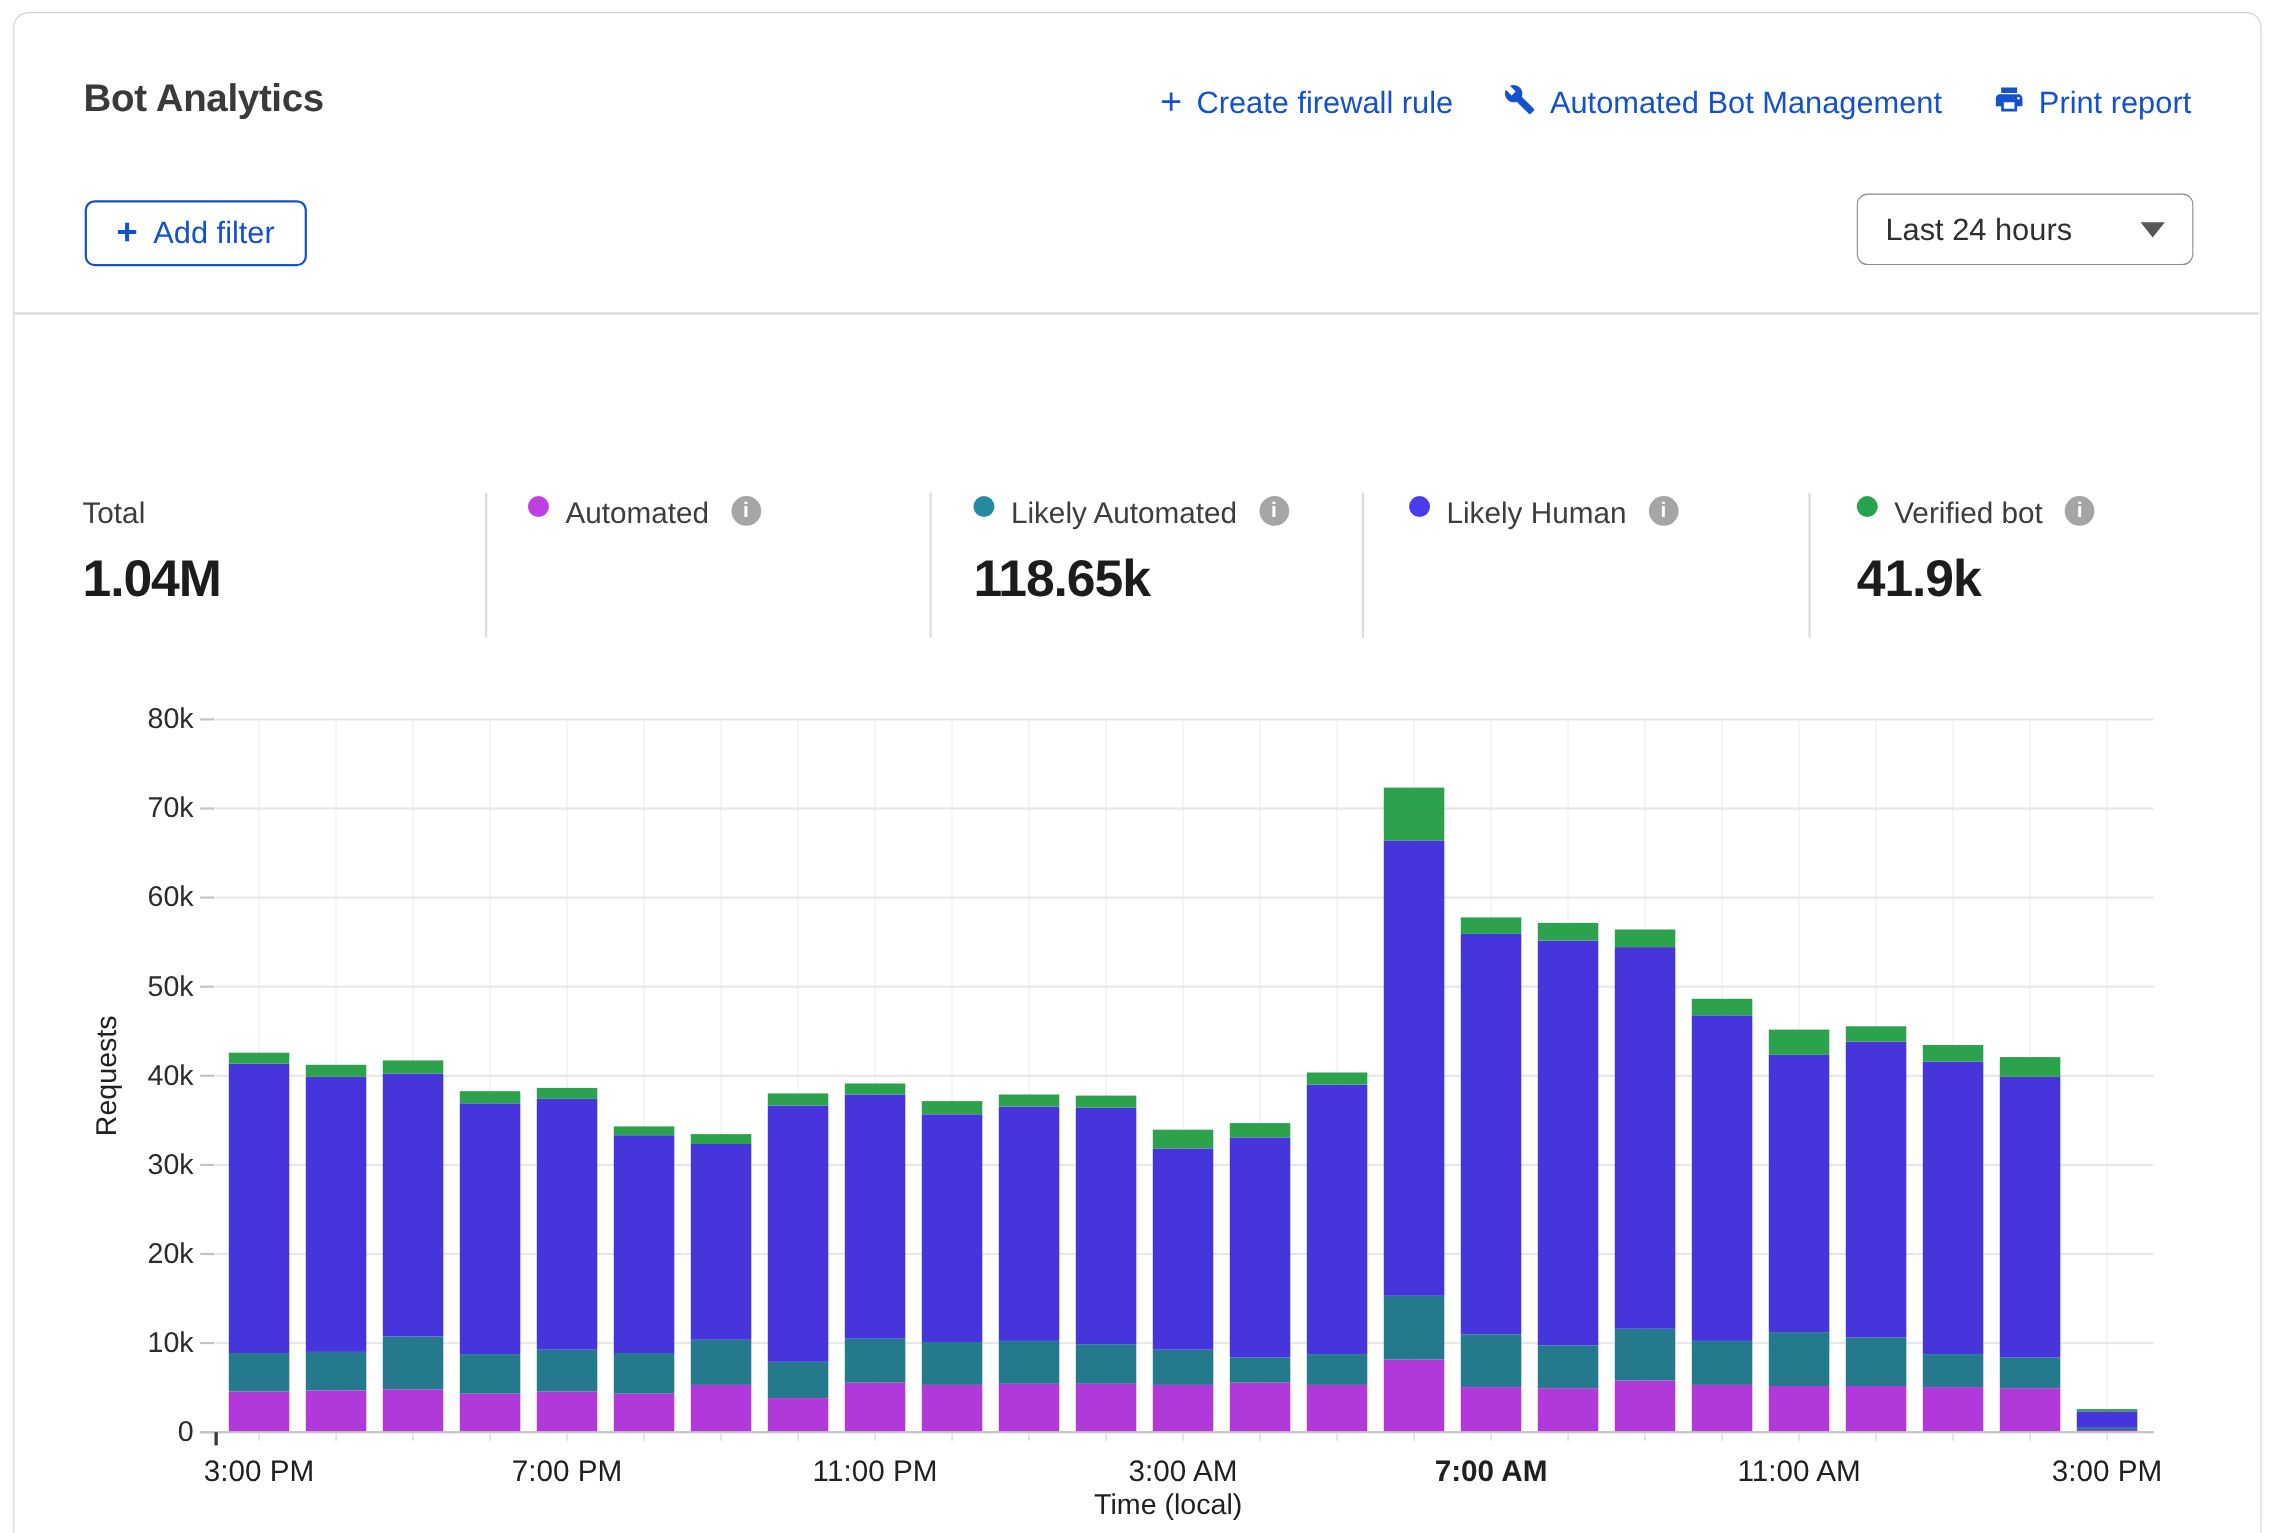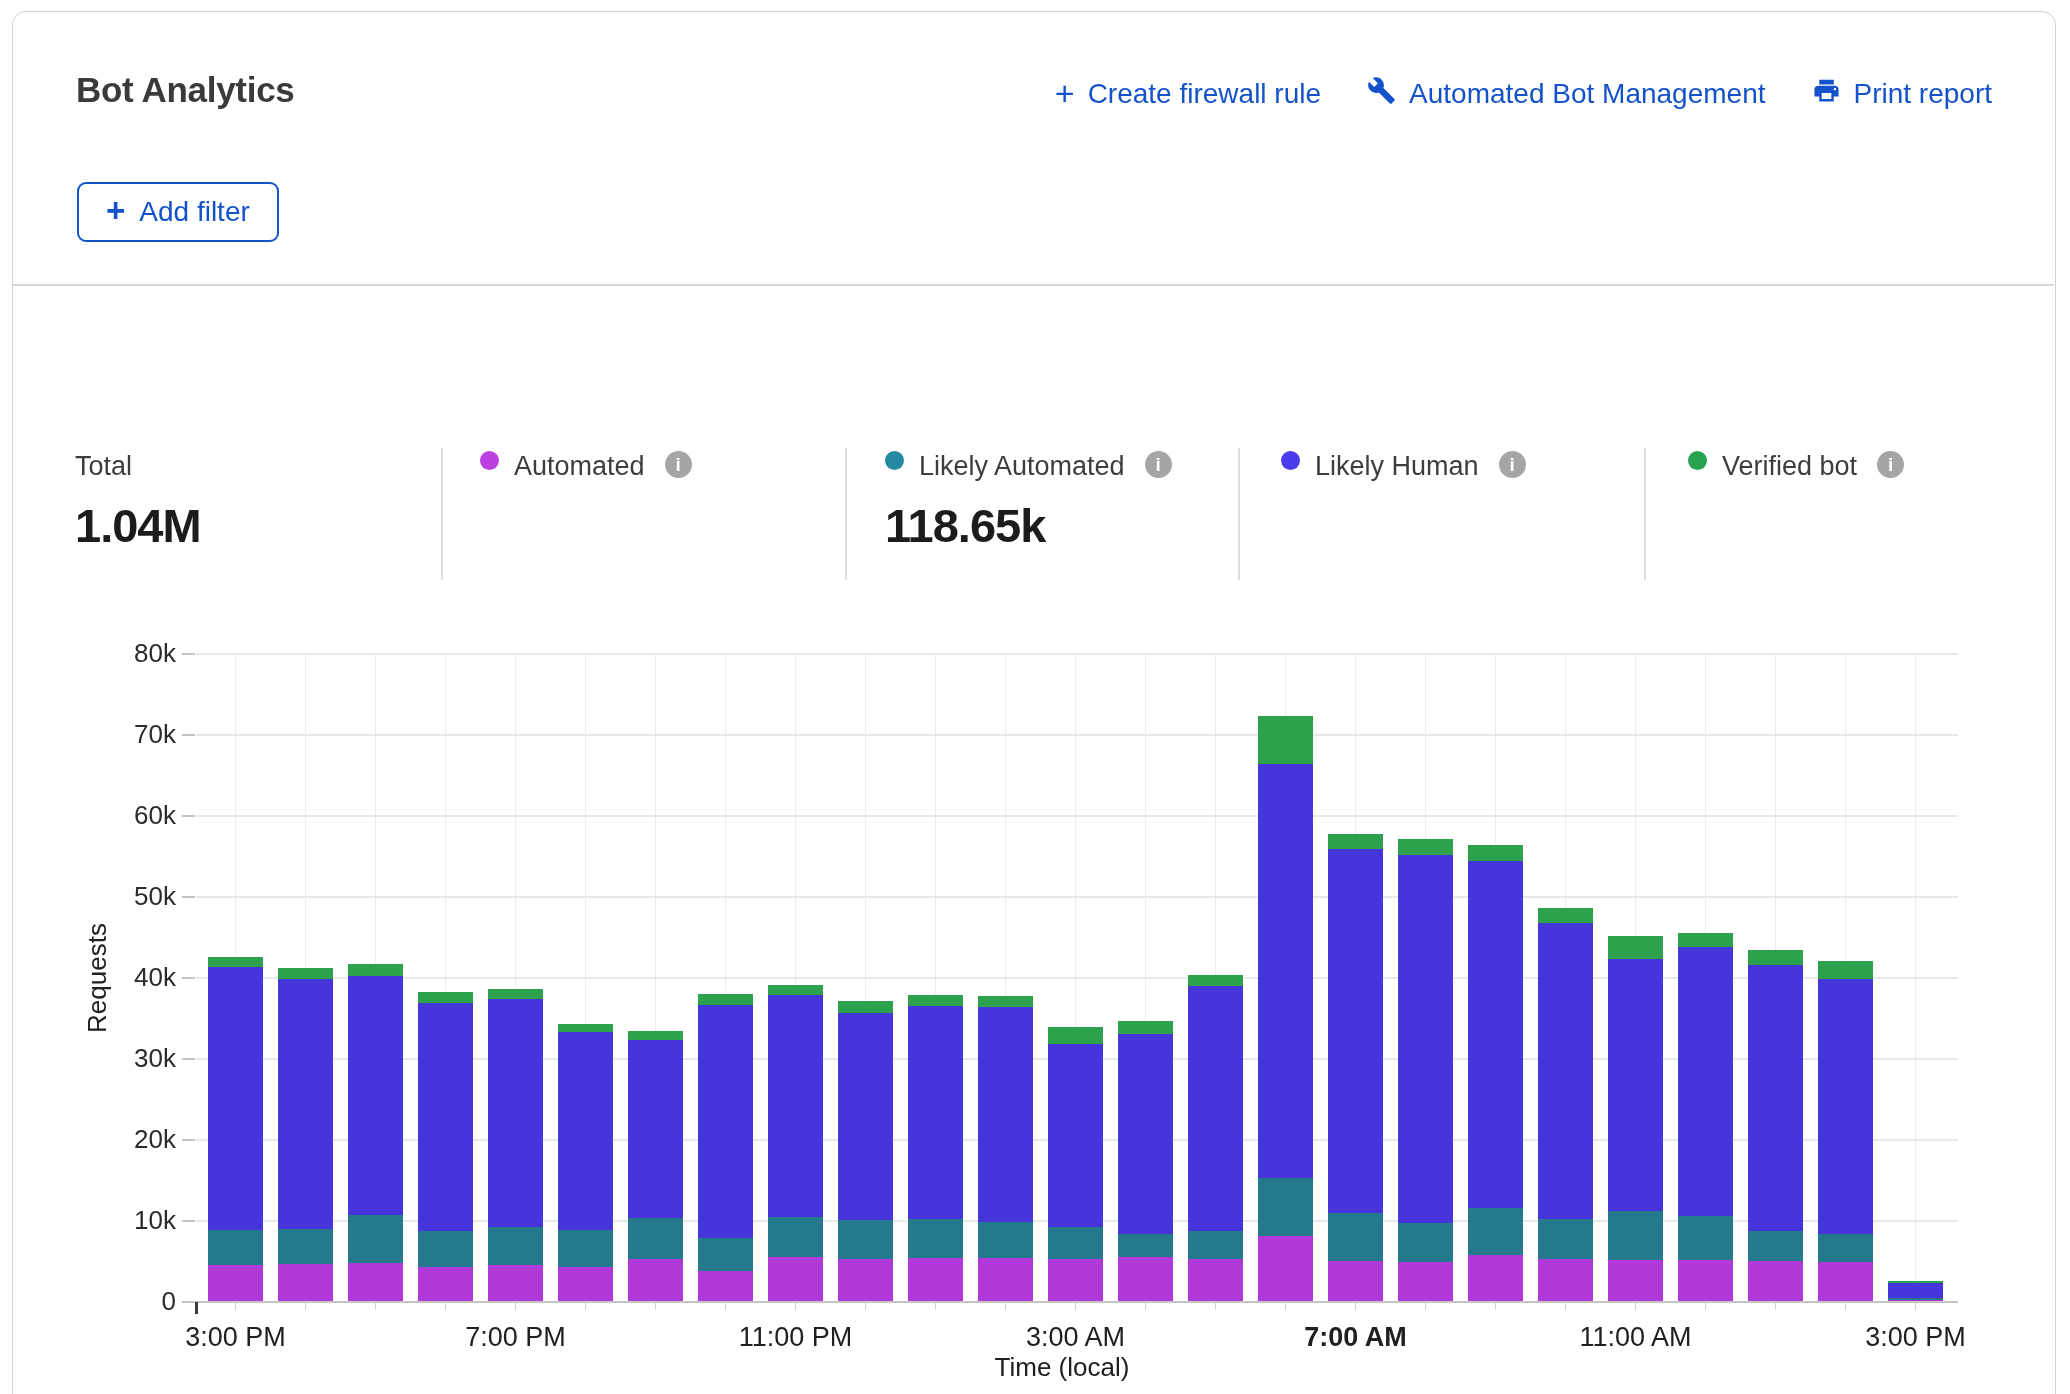--- a/index.html
+++ b/index.html
@@ -70,20 +70,24 @@
           </svg></span>
         <span>Print report</span>
       </a>
     </div>
 
   <button class="add-filter">
     <span class="plus-glyph">+</span>
     <span>Add filter</span>
   </button>
 
+  <div class="select">
+    <span>Last 24 hours</span>
+    <span class="caret"></span>
+  </div>
 
   <div class="header-divider"></div>
 
 
   <div id="stats">
       <div class="stat" style="left: 75px;">
         <div class="stat-head">
           <span>Total</span>
         </div>
         <div class="stat-value">1.04M</div>
@@ -109,20 +113,21 @@
           <span>Likely Human</span>
           <span class="info">i</span>
         </div>
       </div>
       <div class="stat" style="left: 1688px;">
         <div class="stat-head">
           <span class="dot" style="background: rgb(39, 163, 80);"></span>
           <span>Verified bot</span>
           <span class="info">i</span>
         </div>
+        <div class="stat-value">41.9k</div>
       </div>
       <div class="stat-divider" style="left: 441px;"></div>
       <div class="stat-divider" style="left: 845px;"></div>
       <div class="stat-divider" style="left: 1238px;"></div>
       <div class="stat-divider" style="left: 1644px;"></div>
     </div>
 
   <div id="chart">
     <div class="axis-title-y">Requests</div>
     <div class="axis-title-x">Time (local)</div>

